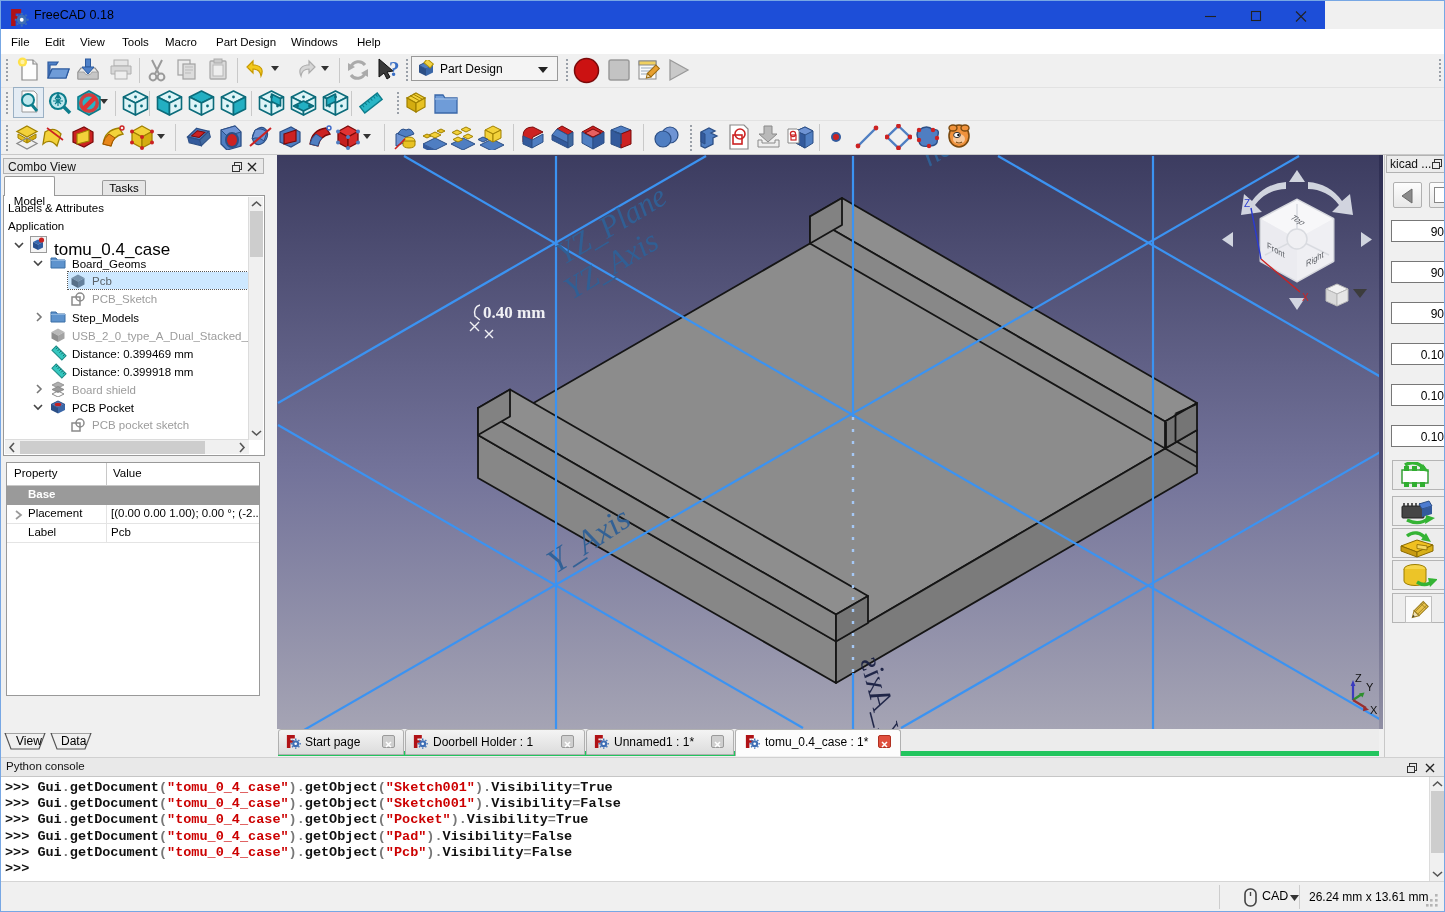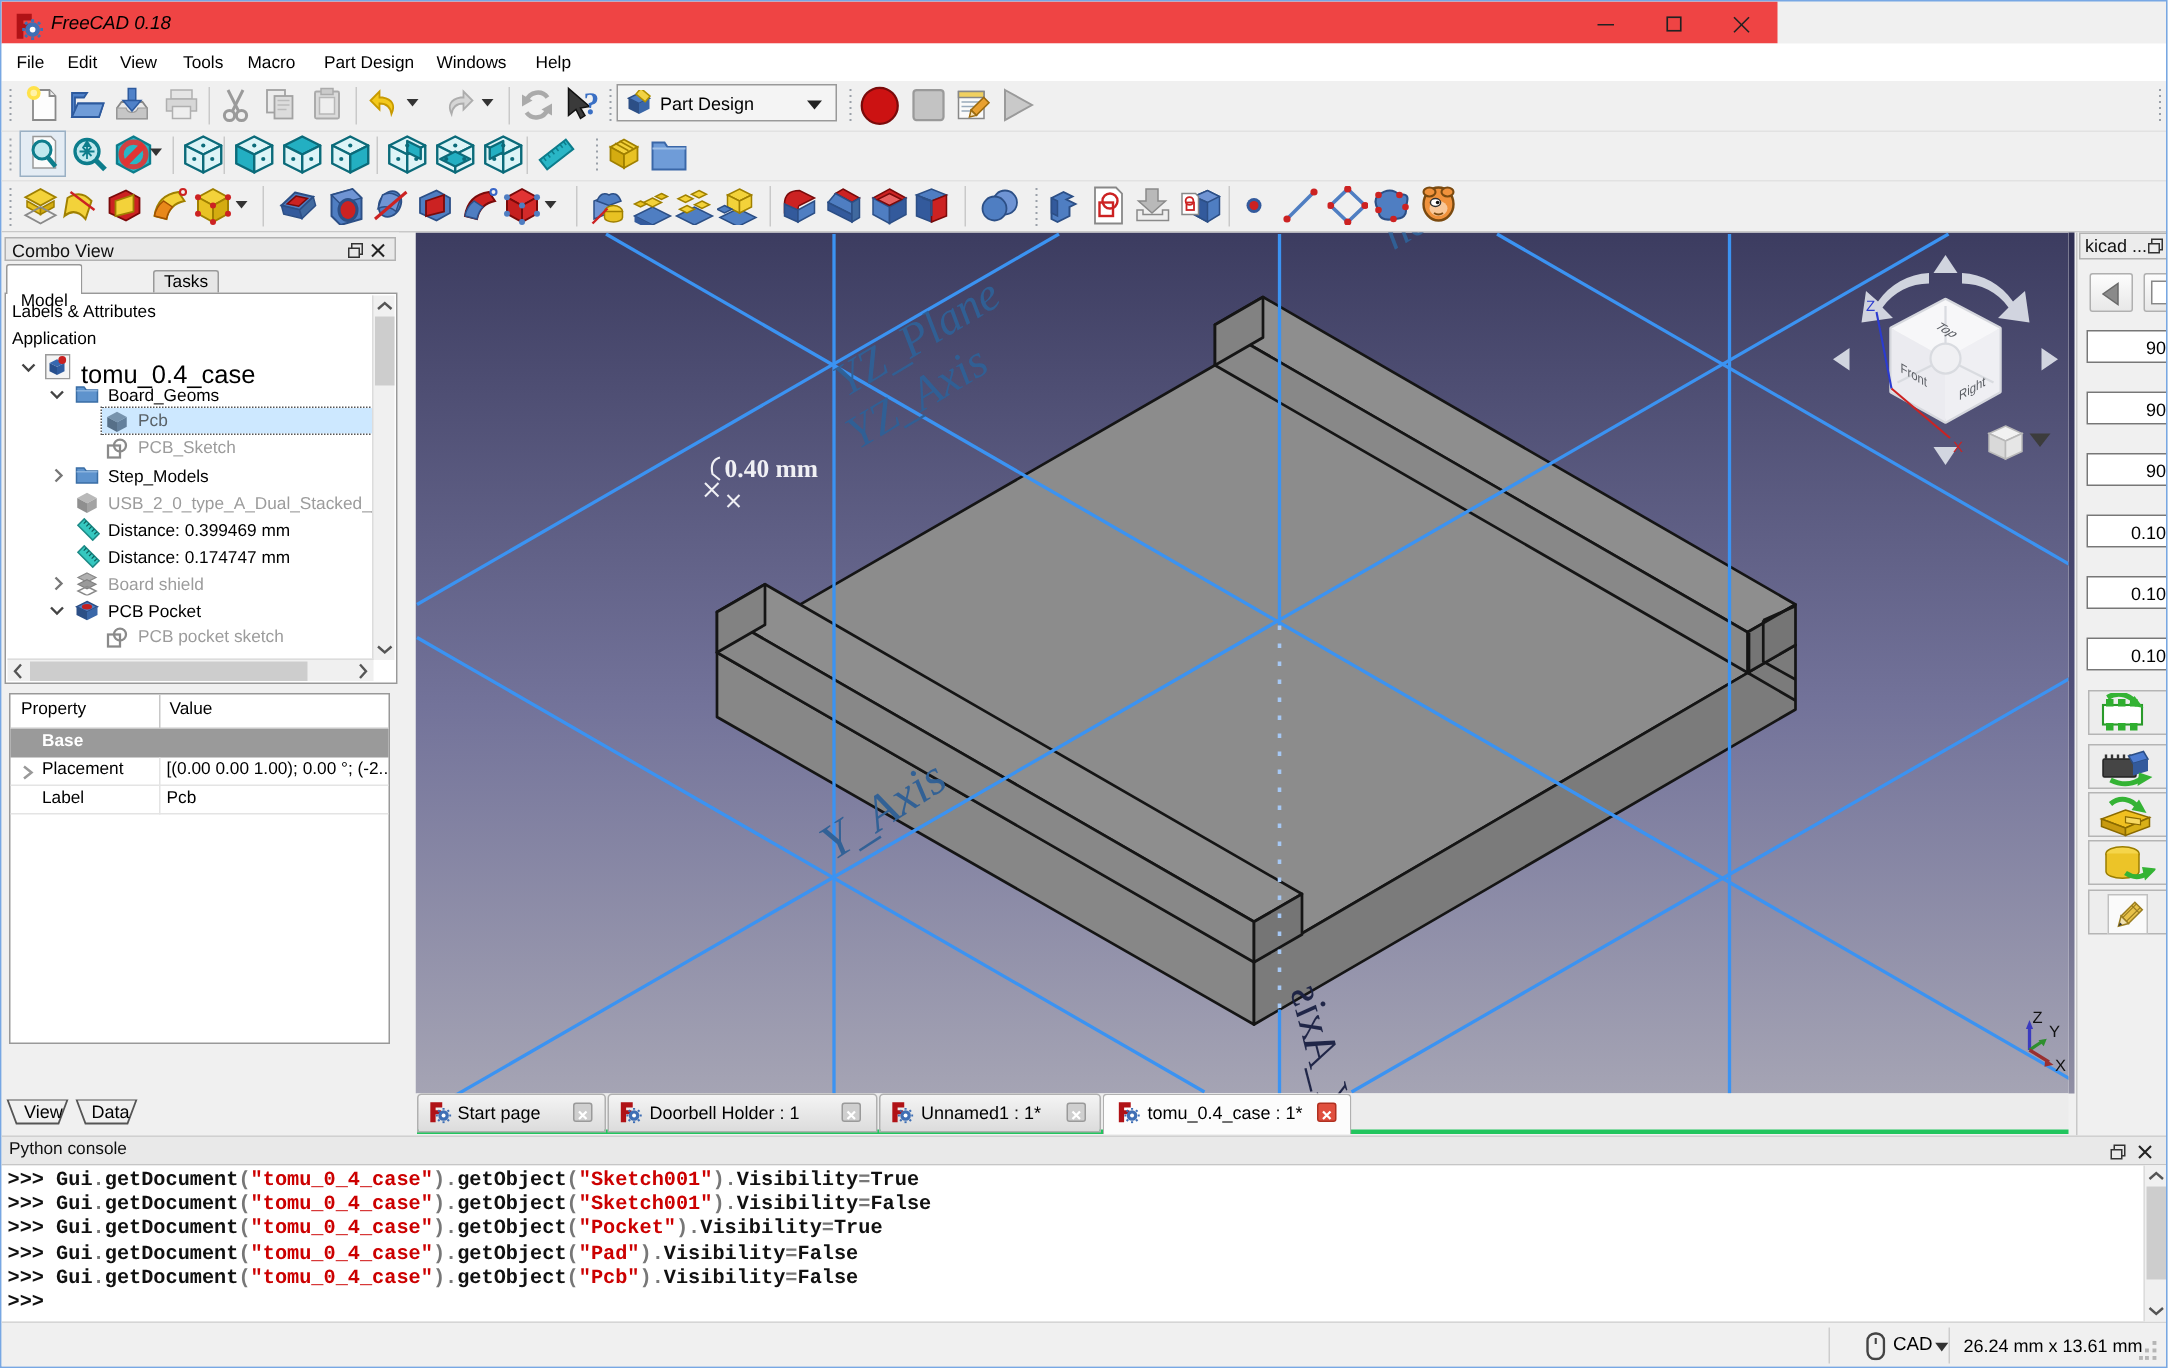--- a/index.html
+++ b/index.html
@@ -1,37 +1,37 @@
 <!DOCTYPE html>
 <html><head><meta charset="utf-8">
 <style>
 *{margin:0;padding:0;box-sizing:border-box;}
 html,body{width:1445px;height:912px;overflow:hidden;}
 body{font-family:"Liberation Sans",sans-serif;position:relative;background:#f0f0f0;border:1px solid #77a7e4;}
 .abs{position:absolute;}
 
-#titlebar{left:0;top:0;width:1184px;height:28px;background:#ef4444;font-style:italic;}
+#titlebar{left:0;top:0;width:1324px;height:28px;background:#1d4ed8;}
 #title-text{left:33px;top:7px;font-size:12.5px;color:#000;}
 
 #menubar{left:0;top:28px;width:1443px;height:25px;background:#fff;}
 .menuitem{position:absolute;top:7px;font-size:11.5px;color:#000;text-align:center;}
 
 #toolbars{left:0;top:53px;width:1443px;height:101px;background:#f0f0f0;border-bottom:1px solid #c8c8c8;}
 #toolbars:before{content:"";position:absolute;left:0;right:0;top:33px;height:1px;background:#e2e2e2;}
 #toolbars:after{content:"";position:absolute;left:0;right:0;top:66px;height:1px;background:#e2e2e2;}
 .tbrow{position:absolute;left:0;width:1443px;}
 .grip{position:absolute;width:4px;top:4px;bottom:4px;background-image:radial-gradient(circle,#9aa0a8 28%,transparent 32%);background-size:4px 4px;}
 .sep{position:absolute;width:1px;top:4px;bottom:4px;background:#c9c9c9;}
 .icon{position:absolute;}
 
 #leftpanel{left:0;top:154px;width:265px;height:602px;background:#f0f0f0;}
 #viewport{left:276px;top:154px;width:1102px;height:574px;}
 #darkstrip{left:1378px;top:154px;width:4px;height:574px;background:linear-gradient(#2e2e52,#51517a 55%,#908fa4);}
 #rightpanel{left:1383px;top:154px;width:62px;height:602px;background:#f0f0f0;border-left:1px solid #c8c8c8;}
-#tabbar{left:277px;top:728px;width:1101px;height:27px;background:#ececec;border-bottom:3px solid #22c55e;}
+#tabbar{left:277px;top:728px;width:1101px;height:27px;background:#ececec;border-bottom:5px solid #22c55e;}
 
 #pcheader{left:0;top:756px;width:1443px;height:20px;background:#e9e9e9;border-top:1px solid #d0d0d0;border-bottom:1px solid #c6c6c6;font-size:11.5px;color:#111;}
 #pcbody{left:0;top:776px;width:1443px;height:104px;background:#fff;font-family:"Liberation Mono",monospace;font-size:13.5px;font-weight:bold;color:#111;padding-left:4px;padding-top:3px;}
 #pcbody .ln{height:16.2px;line-height:16.2px;white-space:pre;}
 .red{color:#cc0000;}
 .gy{color:#777;}
 
 #statusbar{left:0;top:880px;width:1443px;height:30px;background:#f0f0f0;border-top:1px solid #d5d5d5;font-size:13px;color:#000;}
 </style></head>
 <body>
@@ -586,21 +586,21 @@
           <path d="M3,5 l0,2.5 M5.5,5 l0,2.5 M8,5 l0,2.5 M10.5,5 l0,2.5 M13,5 l0,2.5" stroke="#0d5f5c" stroke-width="0.8"></path>
         </g>
       </svg>
     <div class="abs" style="left:68px;top:152px;font-size:11.5px">Distance: 0.399469 mm</div>
     <svg class="abs" style="left:47px;top:167px" width="16" height="16">
         <g transform="rotate(45 8 8)">
           <rect x="1" y="5" width="14" height="6" fill="#35c8c0" stroke="#1d8a86" stroke-width="1"></rect>
           <path d="M3,5 l0,2.5 M5.5,5 l0,2.5 M8,5 l0,2.5 M10.5,5 l0,2.5 M13,5 l0,2.5" stroke="#0d5f5c" stroke-width="0.8"></path>
         </g>
       </svg>
-    <div class="abs" style="left:68px;top:170px;font-size:11.5px">Distance: 0.174747 mm</div>
+    <div class="abs" style="left:68px;top:170px;font-size:11.5px">Distance: 0.399918 mm</div>
 
     <svg class="abs" style="left:28px;top:186px" width="14" height="14">
         <polyline points="5,3 9,7 5,11" fill="none" stroke="#777" stroke-width="1.6"></polyline>
       </svg>
     <svg class="abs" style="left:46px;top:185px" width="16" height="16">
         <polygon points="8,1 14,4 8,7 2,4" fill="#b0b0b0" stroke="#888" stroke-width="0.8"></polygon>
         <polygon points="8,5.5 14,8.5 8,11.5 2,8.5" fill="#9a9a9a" stroke="#808080" stroke-width="0.8"></polygon>
         <polygon points="8,10 14,13 8,16 2,13" fill="none" stroke="#8a8a8a" stroke-width="1"></polygon>
       </svg>
     <div class="abs" style="left:68px;top:188px;font-size:11.5px;color:#9c9c9c">Board shield</div>

